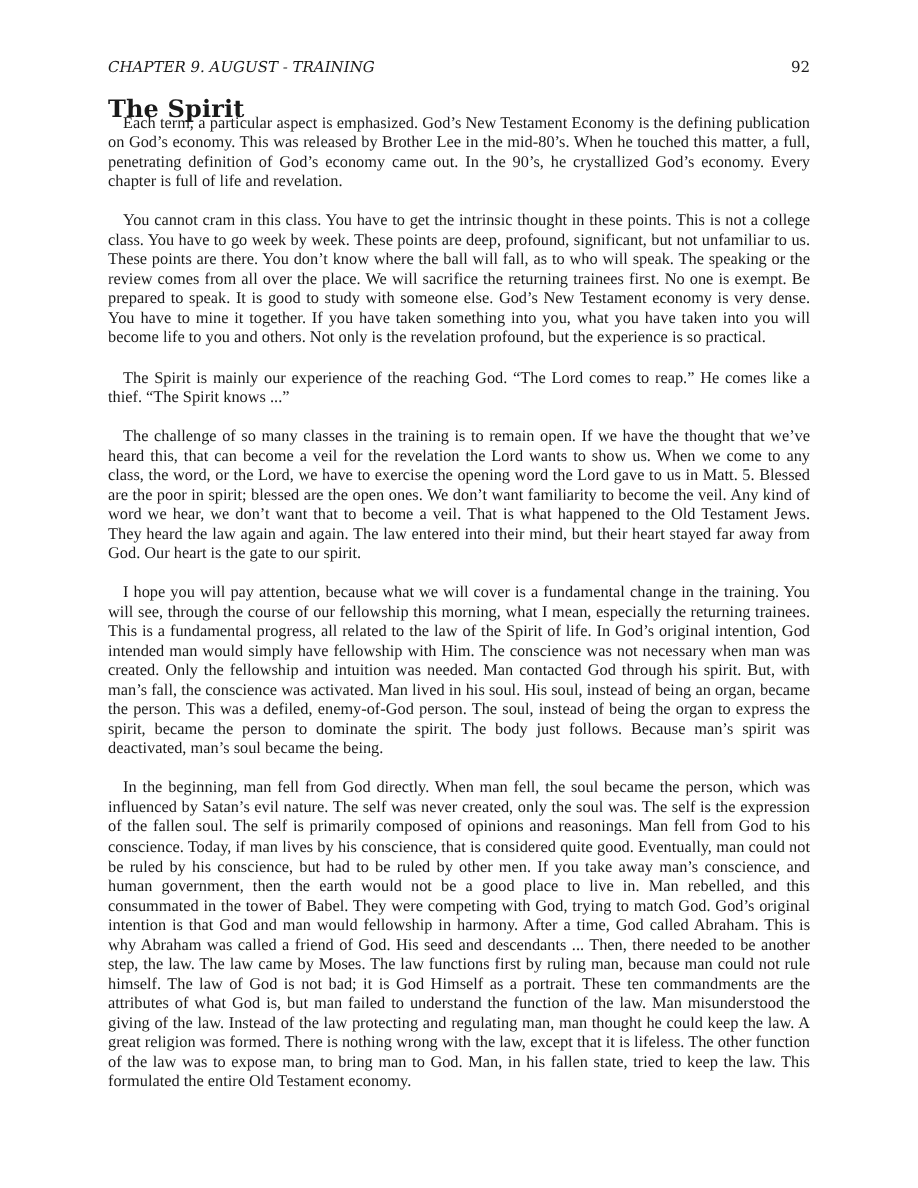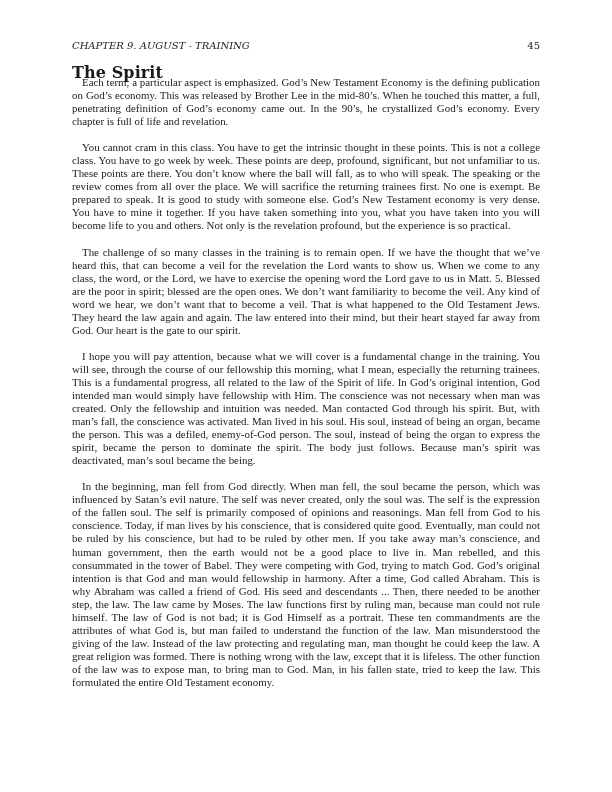--- a/index.html
+++ b/index.html
@@ -10,23 +10,24 @@
   .title { position:absolute; top:63px; left:0; font-size:16px; font-weight:bold; margin:0; letter-spacing:0.1px; }
   .body { position:absolute; top:76px; left:0; width:468px; font-family:"Liberation Serif","DejaVu Serif",serif; font-size:10.9px; line-height:13.05px; text-align:justify; }
   .body p { margin:0 0 13px 0; text-indent:10px; hyphens:none; }
 </style>
 </head>
 <body>
 
 <div class="page">
   <div class="running-head">
     <span>CHAPTER 9.  AUGUST - TRAINING</span>
-    <span class="pg">45</span>
+    <span class="pg">92</span>
   </div>
   <h2 class="title">The Spirit</h2>
   <div class="body">
     <p>Each term, a particular aspect is emphasized. God’s New Testament Economy is the defining publication on God’s economy. This was released by Brother Lee in the mid-80’s. When he touched this matter, a full, penetrating definition of God’s economy came out. In the 90’s, he crystallized God’s economy. Every chapter is full of life and revelation.</p>
     <p>You cannot cram in this class. You have to get the intrinsic thought in these points. This is not a college class. You have to go week by week. These points are deep, profound, significant, but not unfamiliar to us. These points are there. You don’t know where the ball will fall, as to who will speak. The speaking or the review comes from all over the place. We will sacrifice the returning trainees first. No one is exempt. Be prepared to speak. It is good to study with someone else. God’s New Testament economy is very dense. You have to mine it together. If you have taken something into you, what you have taken into you will become life to you and others. Not only is the revelation profound, but the experience is so practical.</p>
+    <p>The Spirit is mainly our experience of the reaching God. “The Lord comes to reap.” He comes like a thief. “The Spirit knows ...”</p>
     <p>The challenge of so many classes in the training is to remain open. If we have the thought that we’ve heard this, that can become a veil for the revelation the Lord wants to show us. When we come to any class, the word, or the Lord, we have to exercise the opening word the Lord gave to us in Matt. 5. Blessed are the poor in spirit; blessed are the open ones. We don’t want familiarity to become the veil. Any kind of word we hear, we don’t want that to become a veil. That is what happened to the Old Testament Jews. They heard the law again and again. The law entered into their mind, but their heart stayed far away from God. Our heart is the gate to our spirit.</p>
     <p>I hope you will pay attention, because what we will cover is a fundamental change in the training. You will see, through the course of our fellowship this morning, what I mean, especially the returning trainees. This is a fundamental progress, all related to the law of the Spirit of life. In God’s original intention, God intended man would simply have fellowship with Him. The conscience was not necessary when man was created. Only the fellowship and intuition was needed. Man contacted God through his spirit. But, with man’s fall, the conscience was activated. Man lived in his soul. His soul, instead of being an organ, became the person. This was a defiled, enemy-of-God person. The soul, instead of being the organ to express the spirit, became the person to dominate the spirit. The body just follows. Because man’s spirit was deactivated, man’s soul became the being.</p>
     <p>In the beginning, man fell from God directly. When man fell, the soul became the person, which was influenced by Satan’s evil nature. The self was never created, only the soul was. The self is the expression of the fallen soul. The self is primarily composed of opinions and reasonings. Man fell from God to his conscience. Today, if man lives by his conscience, that is considered quite good. Eventually, man could not be ruled by his conscience, but had to be ruled by other men. If you take away man’s conscience, and human government, then the earth would not be a good place to live in. Man rebelled, and this consummated in the tower of Babel. They were competing with God, trying to match God. God’s original intention is that God and man would fellowship in harmony. After a time, God called Abraham. This is why Abraham was called a friend of God. His seed and descendants ... Then, there needed to be another step, the law. The law came by Moses. The law functions first by ruling man, because man could not rule himself. The law of God is not bad; it is God Himself as a portrait. These ten commandments are the attributes of what God is, but man failed to understand the function of the law. Man misunderstood the giving of the law. Instead of the law protecting and regulating man, man thought he could keep the law. A great religion was formed. There is nothing wrong with the law, except that it is lifeless. The other function of the law was to expose man, to bring man to God. Man, in his fallen state, tried to keep the law. This formulated the entire Old Testament economy.</p>
   </div>
 </div>
 
 </body></html>

